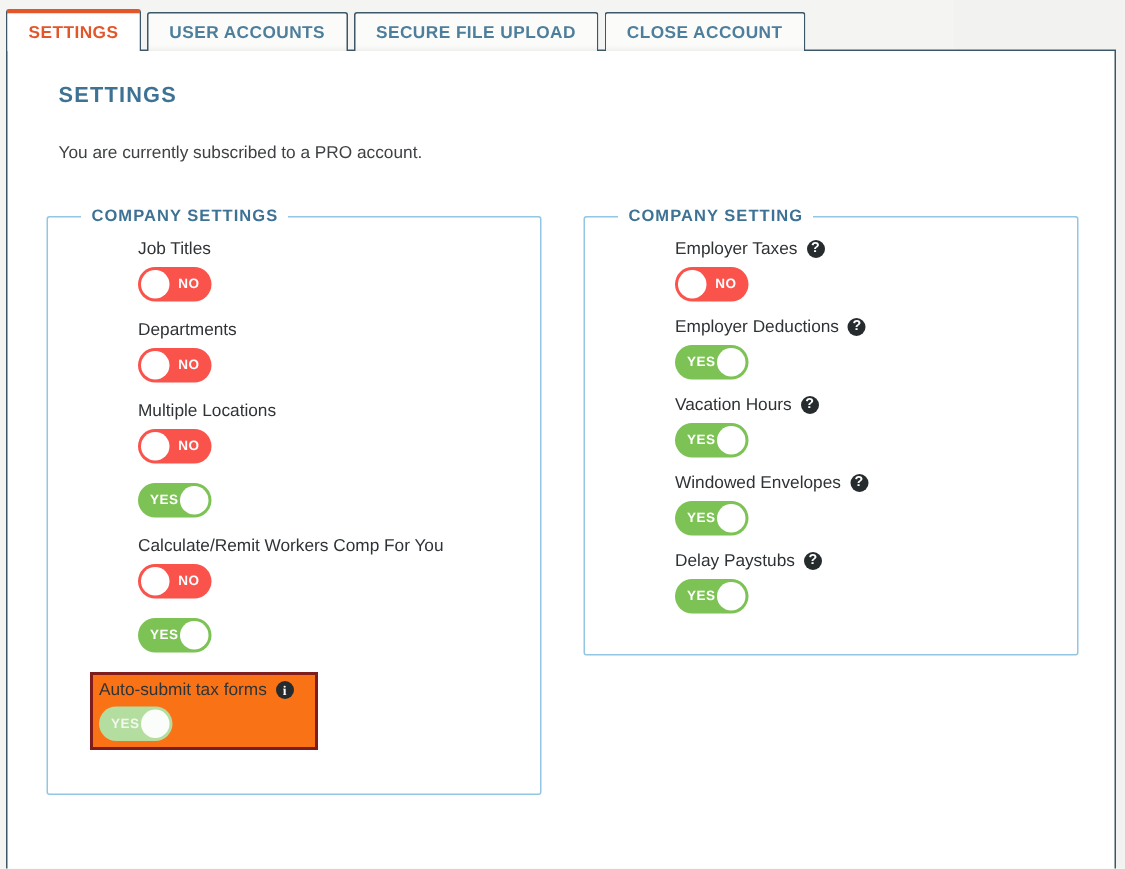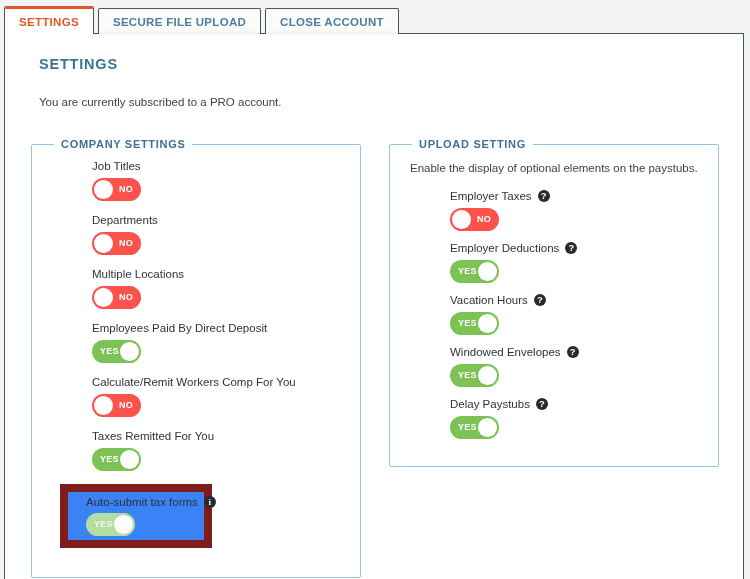--- a/index.html
+++ b/index.html
@@ -175,39 +175,42 @@
   .toggle.yes { background: #7cc254; }
   .toggle.yes .knob { right: 2px; }
   .toggle.yes .txt { left: 8px; }
   .toggle.disabled { background: #b4dda0; cursor: default; }
   .toggle.disabled .txt { color: #f1f8ed; }
   .toggle.disabled .knob { background: #fbfdfa; }
 
   
   .setrow.highlight {
     position: relative;
-    padding: 4px 0 4px 18px;
+    padding: 4px 0 4px 4px;
     margin-left: 14px;
     margin-bottom: 13px;
-    border: 8px solid #7f1d1d;
-    background: #3b82f6;
+    border: 2px solid #7f1d1d;
+    background: #f97316;
     width: 152px;
   }
   .setrow.highlight .setlabel { margin-bottom: 5px; }
 </style>
 </head>
 <body>
 
 <div id="screen">
 
   <div class="tabstrip">
     <div class="tab active">
       <span>SETTINGS</span>
     </div>
     <div class="tab">
+      <span>USER ACCOUNTS</span>
+    </div>
+    <div class="tab">
       <span>SECURE FILE UPLOAD</span>
     </div>
     <div class="tab">
       <span>CLOSE ACCOUNT</span>
     </div>
   </div>
 
   <div class="panel">
     <div class="panel-inner">
 
@@ -244,43 +247,37 @@
               <div class="setlabel">
                 <span>Multiple Locations</span>
               </div>
               <div class="toggle no">
                 <span class="knob"></span>
                 <span class="txt">NO</span>
               </div>
             </div>
 
             <div class="setrow">
-              <div class="setlabel">
-                <span>Employees Paid By Direct Deposit</span>
-              </div>
               <div class="toggle yes">
                 <span class="knob"></span>
                 <span class="txt">YES</span>
               </div>
             </div>
 
             <div class="setrow">
               <div class="setlabel">
                 <span>Calculate/Remit Workers Comp For You</span>
               </div>
               <div class="toggle no">
                 <span class="knob"></span>
                 <span class="txt">NO</span>
               </div>
             </div>
 
             <div class="setrow">
-              <div class="setlabel">
-                <span>Taxes Remitted For You</span>
-              </div>
               <div class="toggle yes">
                 <span class="knob"></span>
                 <span class="txt">YES</span>
               </div>
             </div>
 
             <div class="setrow highlight">
               <div class="setlabel">
                 <span>Auto-submit tax forms</span>
                 <span class="iconbadge">i</span>
@@ -289,23 +286,22 @@
                 <span class="knob"></span>
                 <span class="txt">YES</span>
               </div>
             </div>
 
           </fieldset>
         </div>
 
         <div class="col">
           <fieldset class="fs">
-            <legend>UPLOAD SETTING</legend>
-
-            <div class="fs-note">Enable the display of optional elements on the paystubs.</div>
+            <legend>COMPANY SETTING</legend>
+
 
             <div class="setrow tight">
               <div class="setlabel">
                 <span>Employer Taxes</span>
                 <span class="iconbadge q">?</span>
               </div>
               <div class="toggle no">
                 <span class="knob"></span>
                 <span class="txt">NO</span>
               </div>

